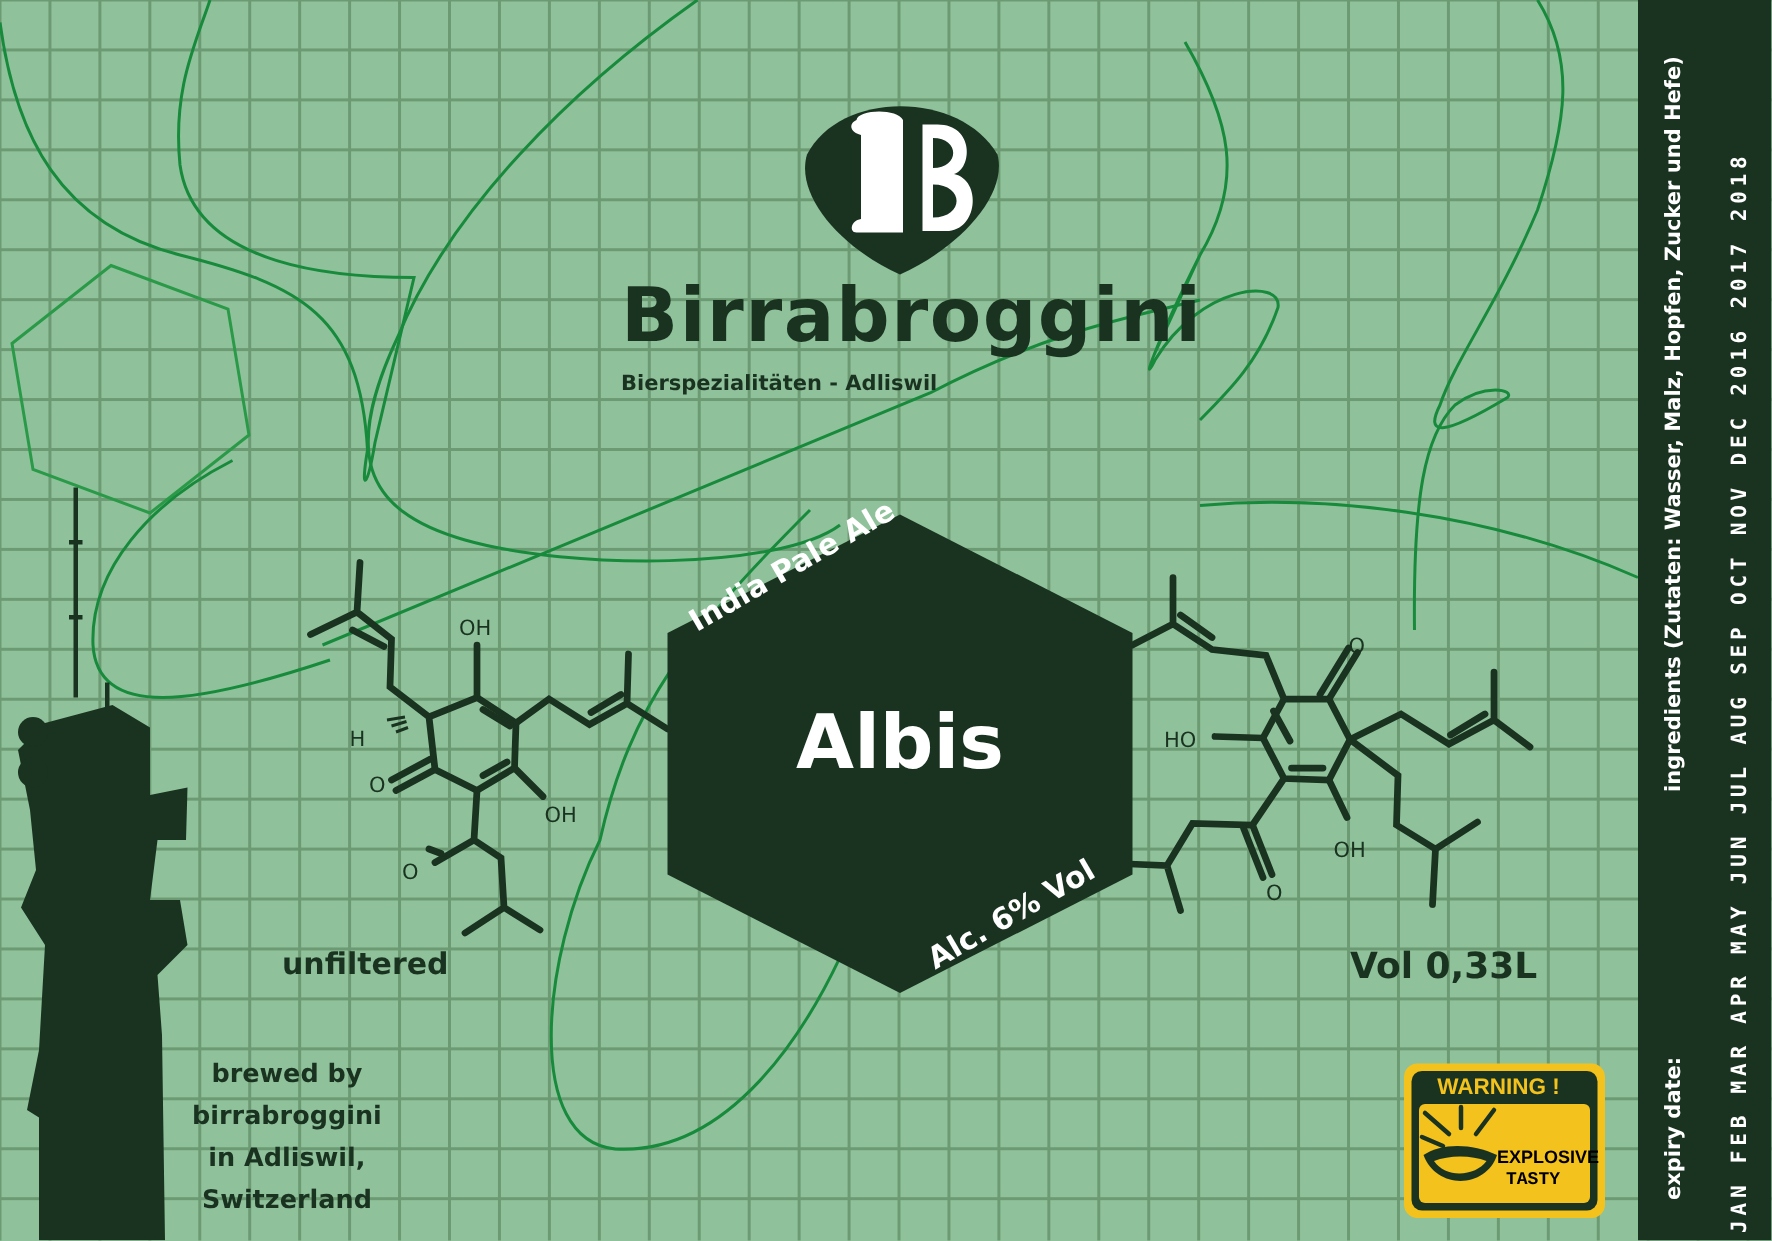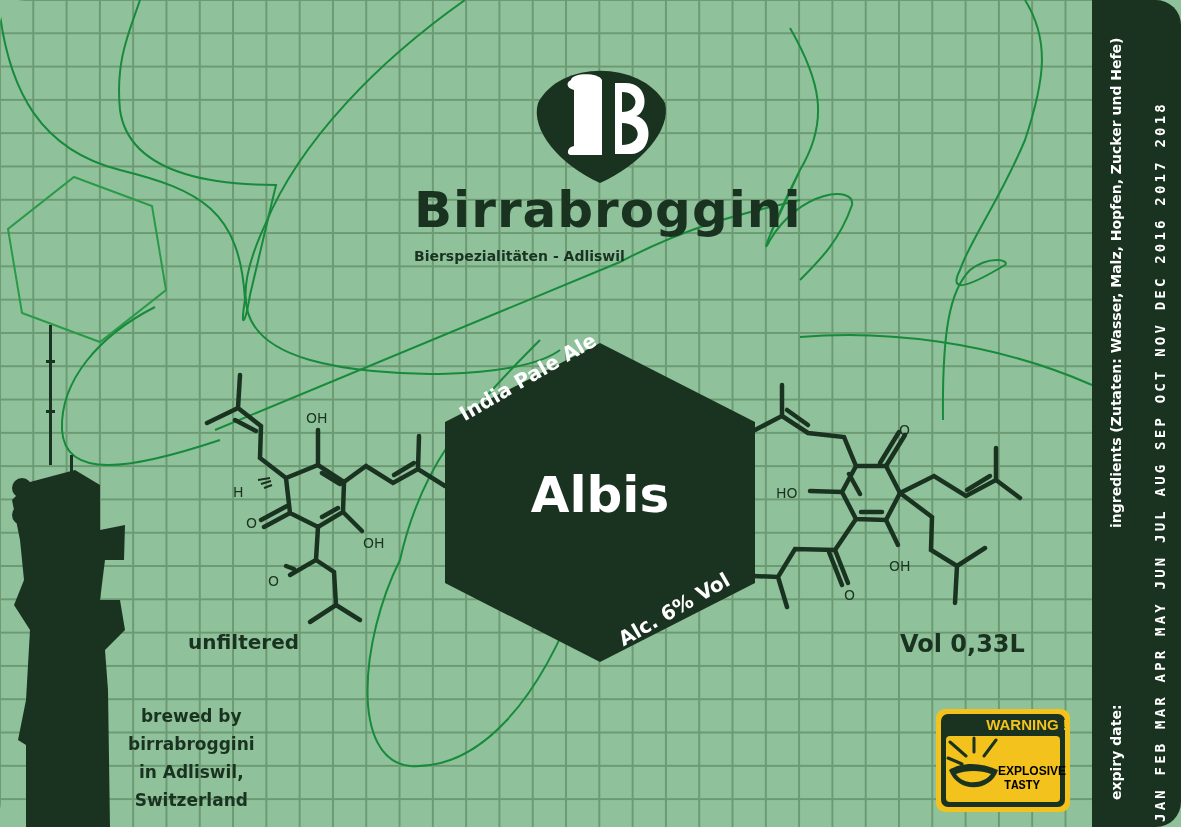--- a/index.html
+++ b/index.html
@@ -6,21 +6,20 @@
   body { width: 1181px; height: 827px; overflow: hidden; background: #8fc29b; font-family: "DejaVu Sans", sans-serif; }
   .label {
     position: relative; width: 1181px; height: 827px;
     background-color: #8fc29b;
     background-image:
       linear-gradient(to right, #6c9a72 2px, transparent 2px),
       linear-gradient(to bottom, #6c9a72 2px, transparent 2px);
     background-size: 33.3px 33.3px;
     background-position: -1px -1px;
     overflow: hidden;
-    border-radius: 25px;
   }
   svg.layer { position: absolute; left: 0; top: 0; }
   .brand-name {
     position: absolute; left: 414px; top: 180px;
     font-family: "DejaVu Sans", sans-serif; font-size: 50px; letter-spacing: 1px;
     color: #1a3320; font-weight: bold; line-height: 60px;
   }
   .brand-sub {
     position: absolute; left: 414px; top: 248px;
     font-family: "DejaVu Sans", sans-serif; font-size: 14px; font-weight: bold; color: #1a3320;
@@ -32,21 +31,21 @@
   .unfiltered { position: absolute; left: 188px; top: 630px; font-size: 20px; color: #1a3320; font-weight: bold; }
   .volume { position: absolute; left: 900px; top: 630px; font-size: 24px; color: #1a3320; font-weight: bold; }
   .brewed { position: absolute; left: 128px; top: 702px; font-size: 17px; line-height: 28px; color: #1a3320; font-weight: bold; text-align: center; }
   .side-panel { position: absolute; left: 1092px; top: 0; width: 89px; height: 827px; background: #1a3320; }
   .vtext { position: absolute; color: #ffffff; white-space: nowrap; transform: rotate(-90deg); transform-origin: left top; }
   .ingredients { left: 1108px; top: 528px; font-size: 14px; font-weight: bold; }
   .expiry { left: 1108px; top: 800px; font-size: 14px; font-weight: bold; }
   .months { left: 1152px; top: 822px; font-family: "DejaVu Sans Mono", monospace; font-size: 14px; letter-spacing: 3.2px; font-weight: bold; }
   .warning { position: absolute; left: 936px; top: 709px; width: 134px; height: 103px; background: #f4c21c; border-radius: 9px; }
   .warning-inner { position: absolute; left: 5px; top: 5px; width: 124px; height: 93px; background: #1a3320; border-radius: 7px; }
-  .warning-title { position: absolute; left: 0; top: 2px; width: 116px; text-align: center; color: #f4c21c; font-family: "Liberation Sans", sans-serif; font-weight: bold; font-size: 15px; padding-left: 28px; }
+  .warning-title { position: absolute; left: 0; top: 2px; width: 116px; text-align: center; color: #f4c21c; font-family: "Liberation Sans", sans-serif; font-weight: bold; font-size: 15px; }
   .warning-body { position: absolute; left: 5px; top: 22px; width: 114px; height: 66px; background: #f4c21c; border-radius: 4px; }
   .warning-line { position: absolute; left: 52px; font-family: "Liberation Sans", sans-serif; font-size: 12px; color: #000000; font-weight: bold; }
   .wl1 { top: 28px; } .wl2 { top: 43px; left: 58px; font-family: Liberation Mono, monospace; }
 </style>
 </head>
 <body>
 
 <div class="label">
 
   <svg class="layer" width="1181" height="827">

